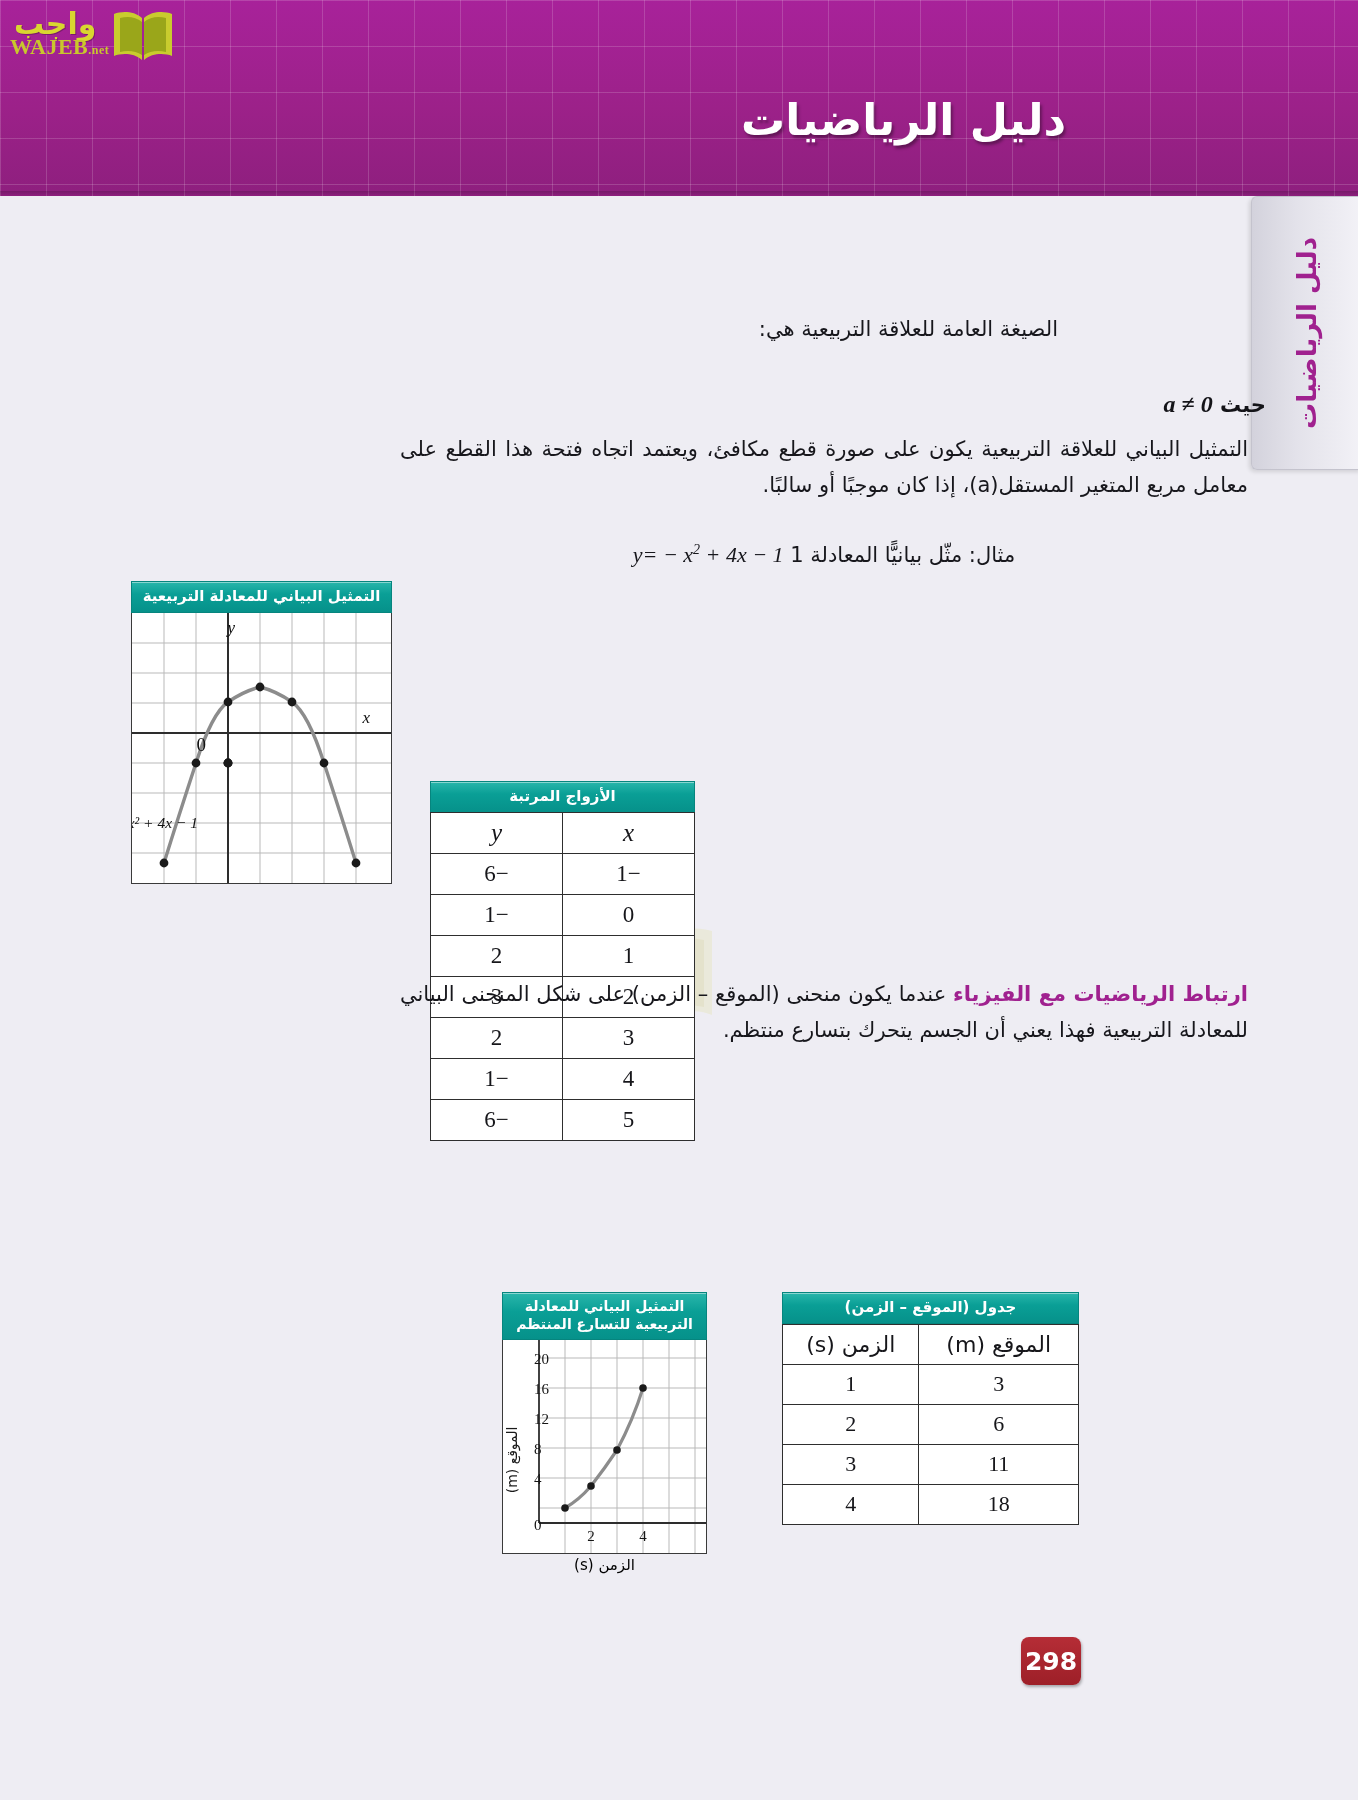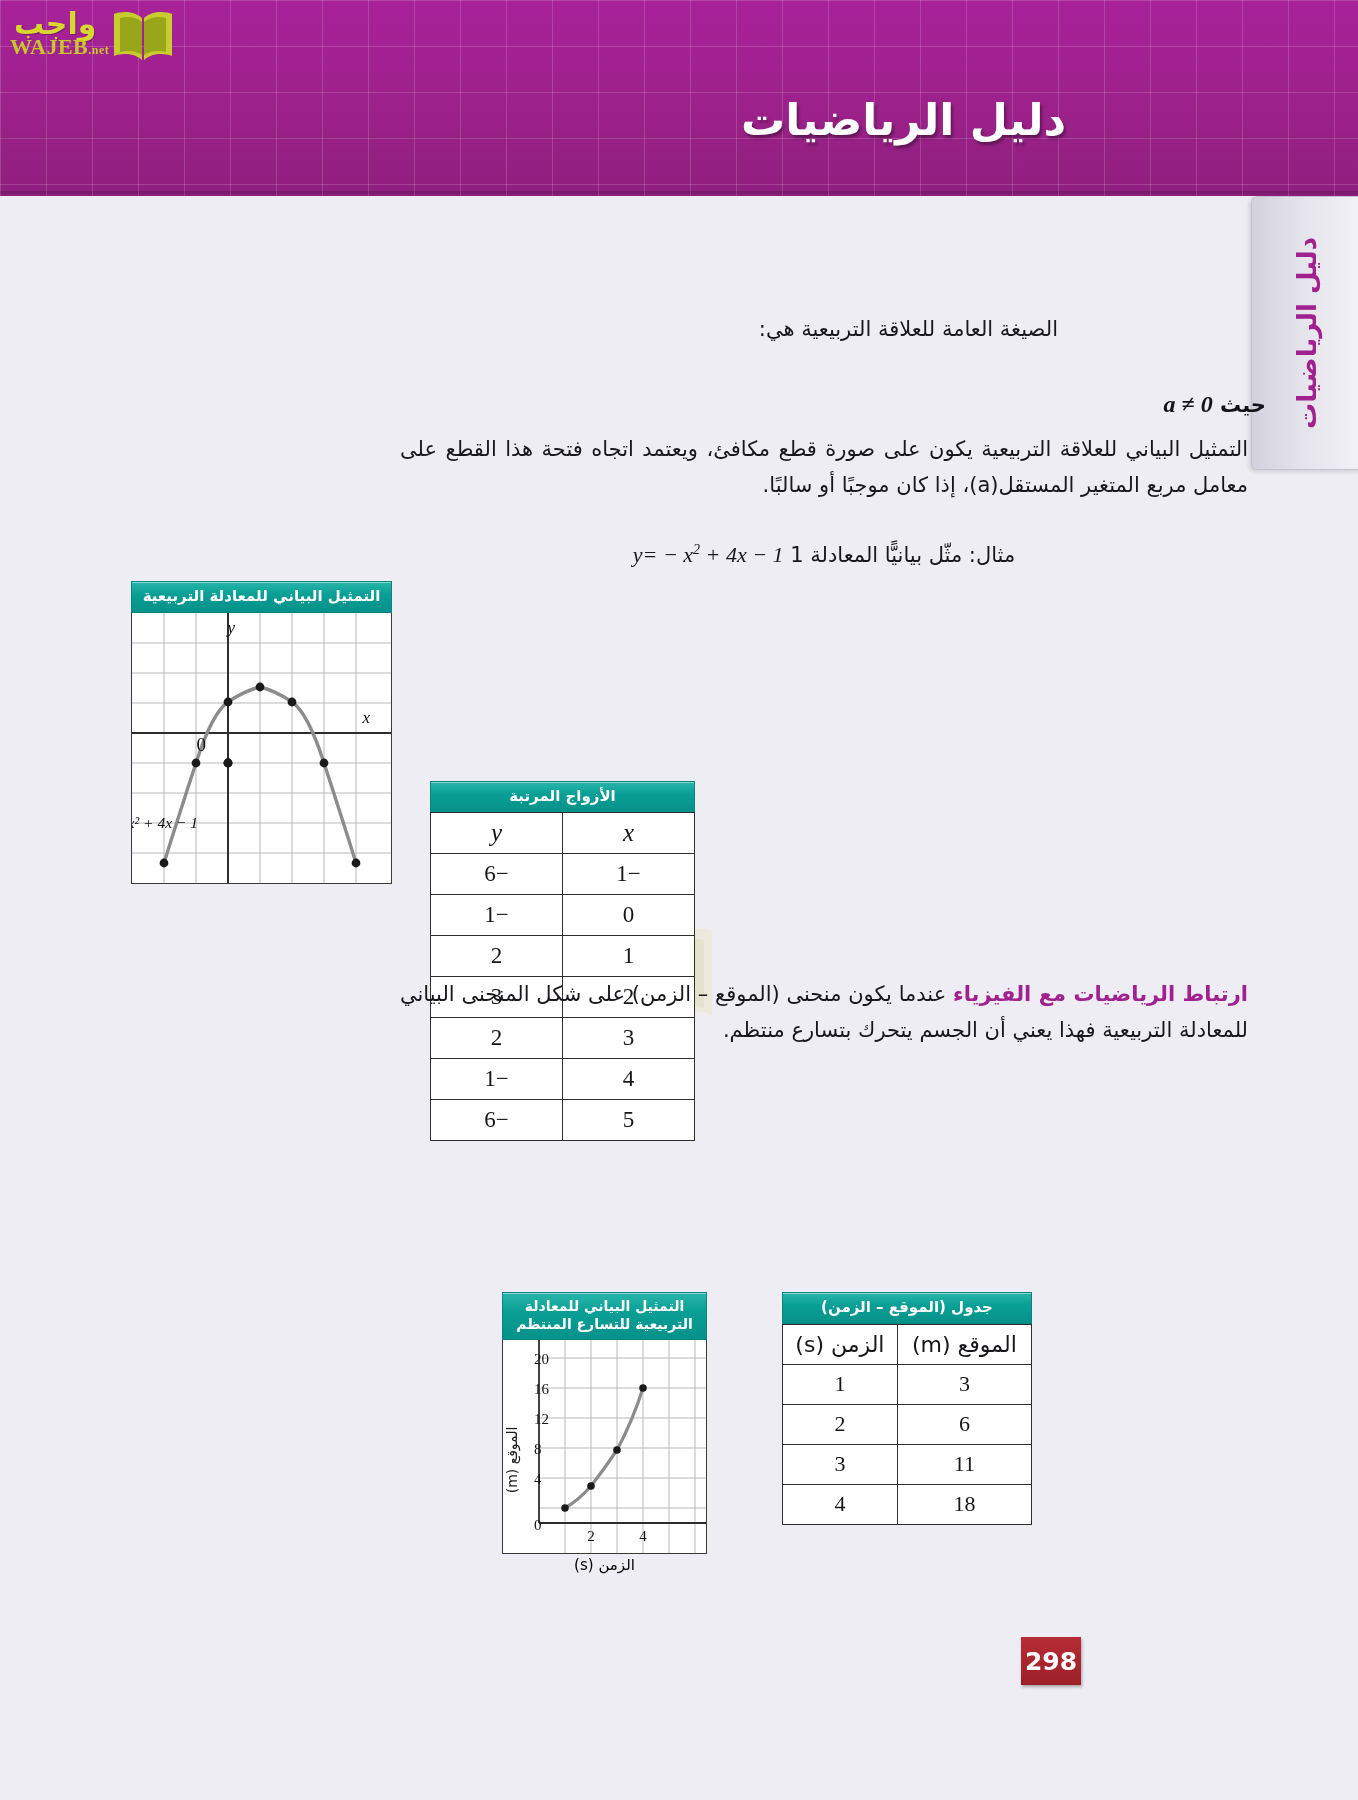--- a/index.html
+++ b/index.html
@@ -146,35 +146,36 @@
   .axis-lbl{
     font-family:"DejaVu Sans","Liberation Sans",sans-serif;
     font-size:14px;fill:#1a1a1a;
   }
   .tick-lbl{
     font-family:"Liberation Serif","DejaVu Serif",serif;
     font-size:15px;fill:#151515;
   }
 
   
-  .tbl-pt{position:absolute;left:782px;top:1096px;width:250px;}
+  .tbl-pt{position:absolute;left:782px;top:1096px;width:297px;}
   .tbl-pt table.data td{height:37px;font-size:22px;}
   .tbl-pt .hdr2{
     font-family:"DejaVu Sans","Liberation Sans",sans-serif;
     font-size:18px;direction:rtl;
   }
 
   
   .page-num{
     position:absolute;left:1021px;top:1441px;width:60px;height:48px;
     background:linear-gradient(to bottom,#b52d36 0%,#9d1f28 100%);
     color:#fff;font-family:"DejaVu Sans","Liberation Sans",sans-serif;
     font-size:25px;font-weight:bold;
     display:flex;align-items:center;justify-content:center;
     box-shadow:1px 2px 3px rgba(0,0,0,.3);
+    border-radius:8px;
   }
 
   
   .watermark{
     position:absolute;left:400px;top:715px;width:320px;height:130px;
     opacity:.5;pointer-events:none;
   }
   .wm-word{
     position:absolute;right:110px;top:12px;
     font-family:"DejaVu Sans","Liberation Sans",sans-serif;

